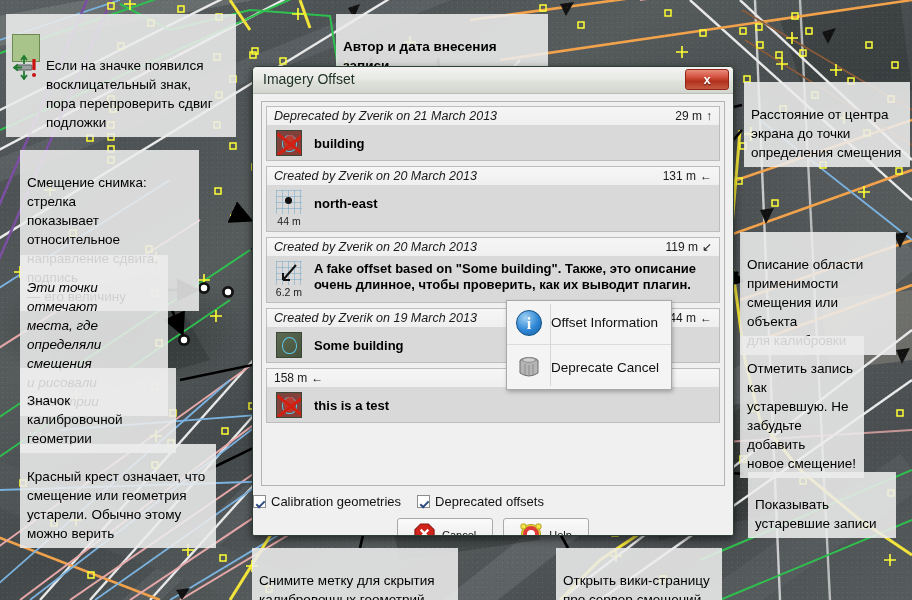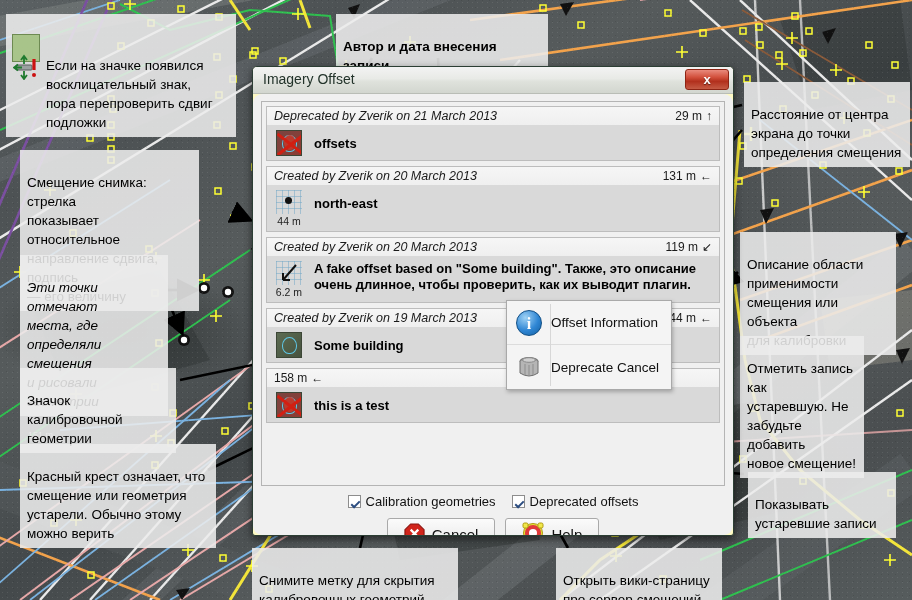--- a/index.html
+++ b/index.html
@@ -79,21 +79,20 @@
     color:#fff; font-size:13px; font-weight:bold;
     text-align:center; line-height:20px;
     text-shadow: 0 1px 1px rgba(0,0,0,.5);
     cursor:pointer;
   }
 
   #dlgbody {
     position:absolute; left:0; top:27px; right:0; bottom:0;
     background:#f0f0f0;
     padding:7px;
-    border-radius:9px;
   }
   #listpanel {
     position:absolute; left:8px; top:7px; right:8px; height:385px;
     border:1px solid #b4b4b4;
     background:#f0f0f0;
     padding:4px;
   }
 
   .offset-row {
     border:1px solid #bdbdbd;
@@ -171,21 +170,21 @@
   }
   .info-ico { width:26px; height:26px; border-radius:50%;
     background: radial-gradient(circle at 35% 28%, #9fd2f5 0%, #2f86d4 55%, #135e9e 100%);
     color:#fff; font-weight:bold; font-size:16px; font-family:"Liberation Serif",serif;
     text-align:center; line-height:25px; border:1px solid #0f4e85; }
   .trash-ico { width:24px; height:26px; position:relative; }
 
   
   #checkrow {
     position:absolute; left:0; right:0; top:400px;
-    display:flex; justify-content:center; gap:16px;
+    display:flex; gap:16px;
     font-size:13px; color:#111;
   }
   .cbwrap { display:flex; align-items:center; gap:5px; cursor:pointer; }
   .cb {
     width:13px; height:13px; background:#fff; border:1px solid #8d8d8d;
     position:relative; display:inline-block;
   }
   .cb::after {
     content:""; position:absolute; left:2px; top:5px; width:7px; height:3px;
     border-left:2px solid #2c4d80; border-bottom:2px solid #2c4d80;
@@ -193,21 +192,21 @@
   }
   #btnrow {
     position:absolute; left:0; right:0; top:424px;
     display:flex; justify-content:center; gap:10px;
   }
   .dlgbtn {
     display:flex; align-items:center; gap:7px;
     height:33px; padding:0 16px;
     background: linear-gradient(180deg,#fbfbfb 0%,#f0f0f0 50%,#e4e4e4 100%);
     border:1px solid #a9a9a9; border-radius:3px;
-    font-size:15px; color:#111; cursor:pointer;
+    font-size:11px; color:#111; cursor:pointer;
   }
   .cancel-ico { width:21px; height:21px; position:relative; }
   .help-ico { width:22px; height:22px; position:relative; }
 </style>
 </head>
 <body>
 
 <div id="map">
   <svg width="912" height="600" viewBox="0 0 912 600">
 
@@ -654,21 +653,21 @@
         </div>
         <div class="row-body">
           <div class="rb-icon">
             <div class="geomthumb red">
               <div class="blob"></div>
                 <div class="redblob"></div>
               <div class="xline"></div>
                 <div class="xline2"></div>
             </div>
           </div>
-          <div class="rb-title">offsets</div>
+          <div class="rb-title">building</div>
         </div>
       </div>
 
       <div class="offset-row">
         <div class="row-head">
           <span>Created by Zverik on 20 March 2013</span>
           <span class="dist">
             <span>131 m</span><span class="arw">←</span>
           </span>
         </div>

